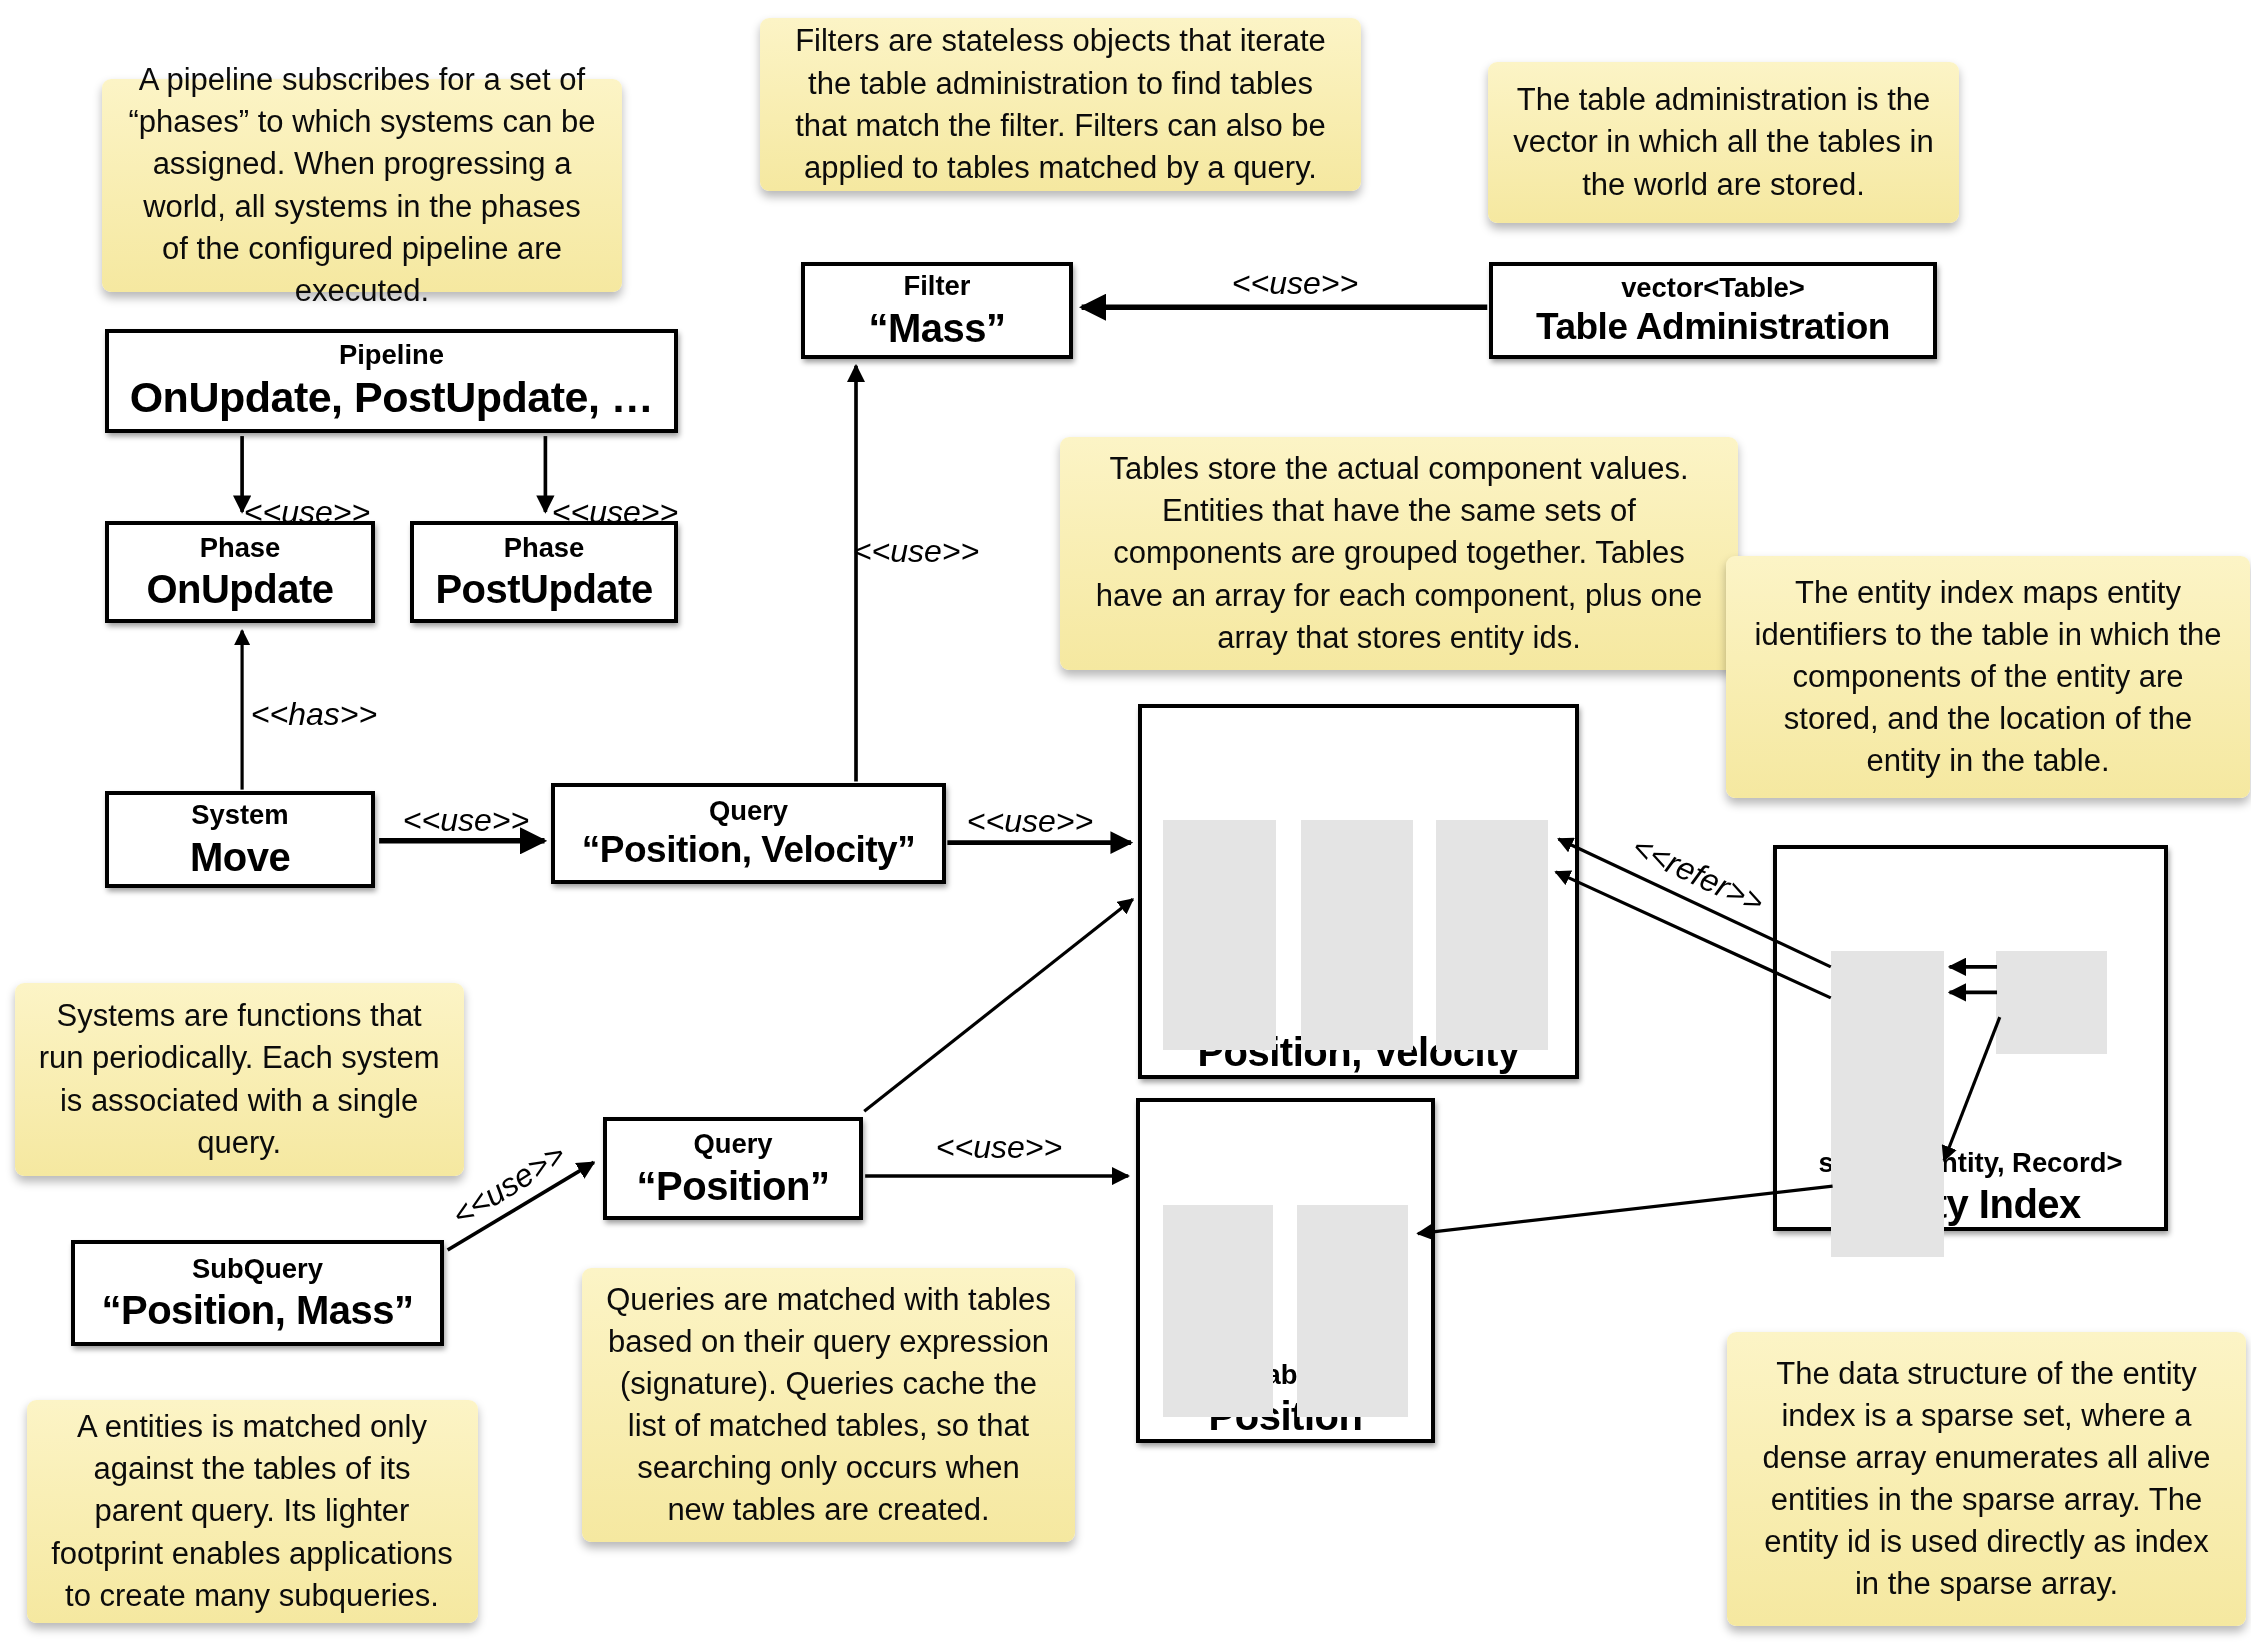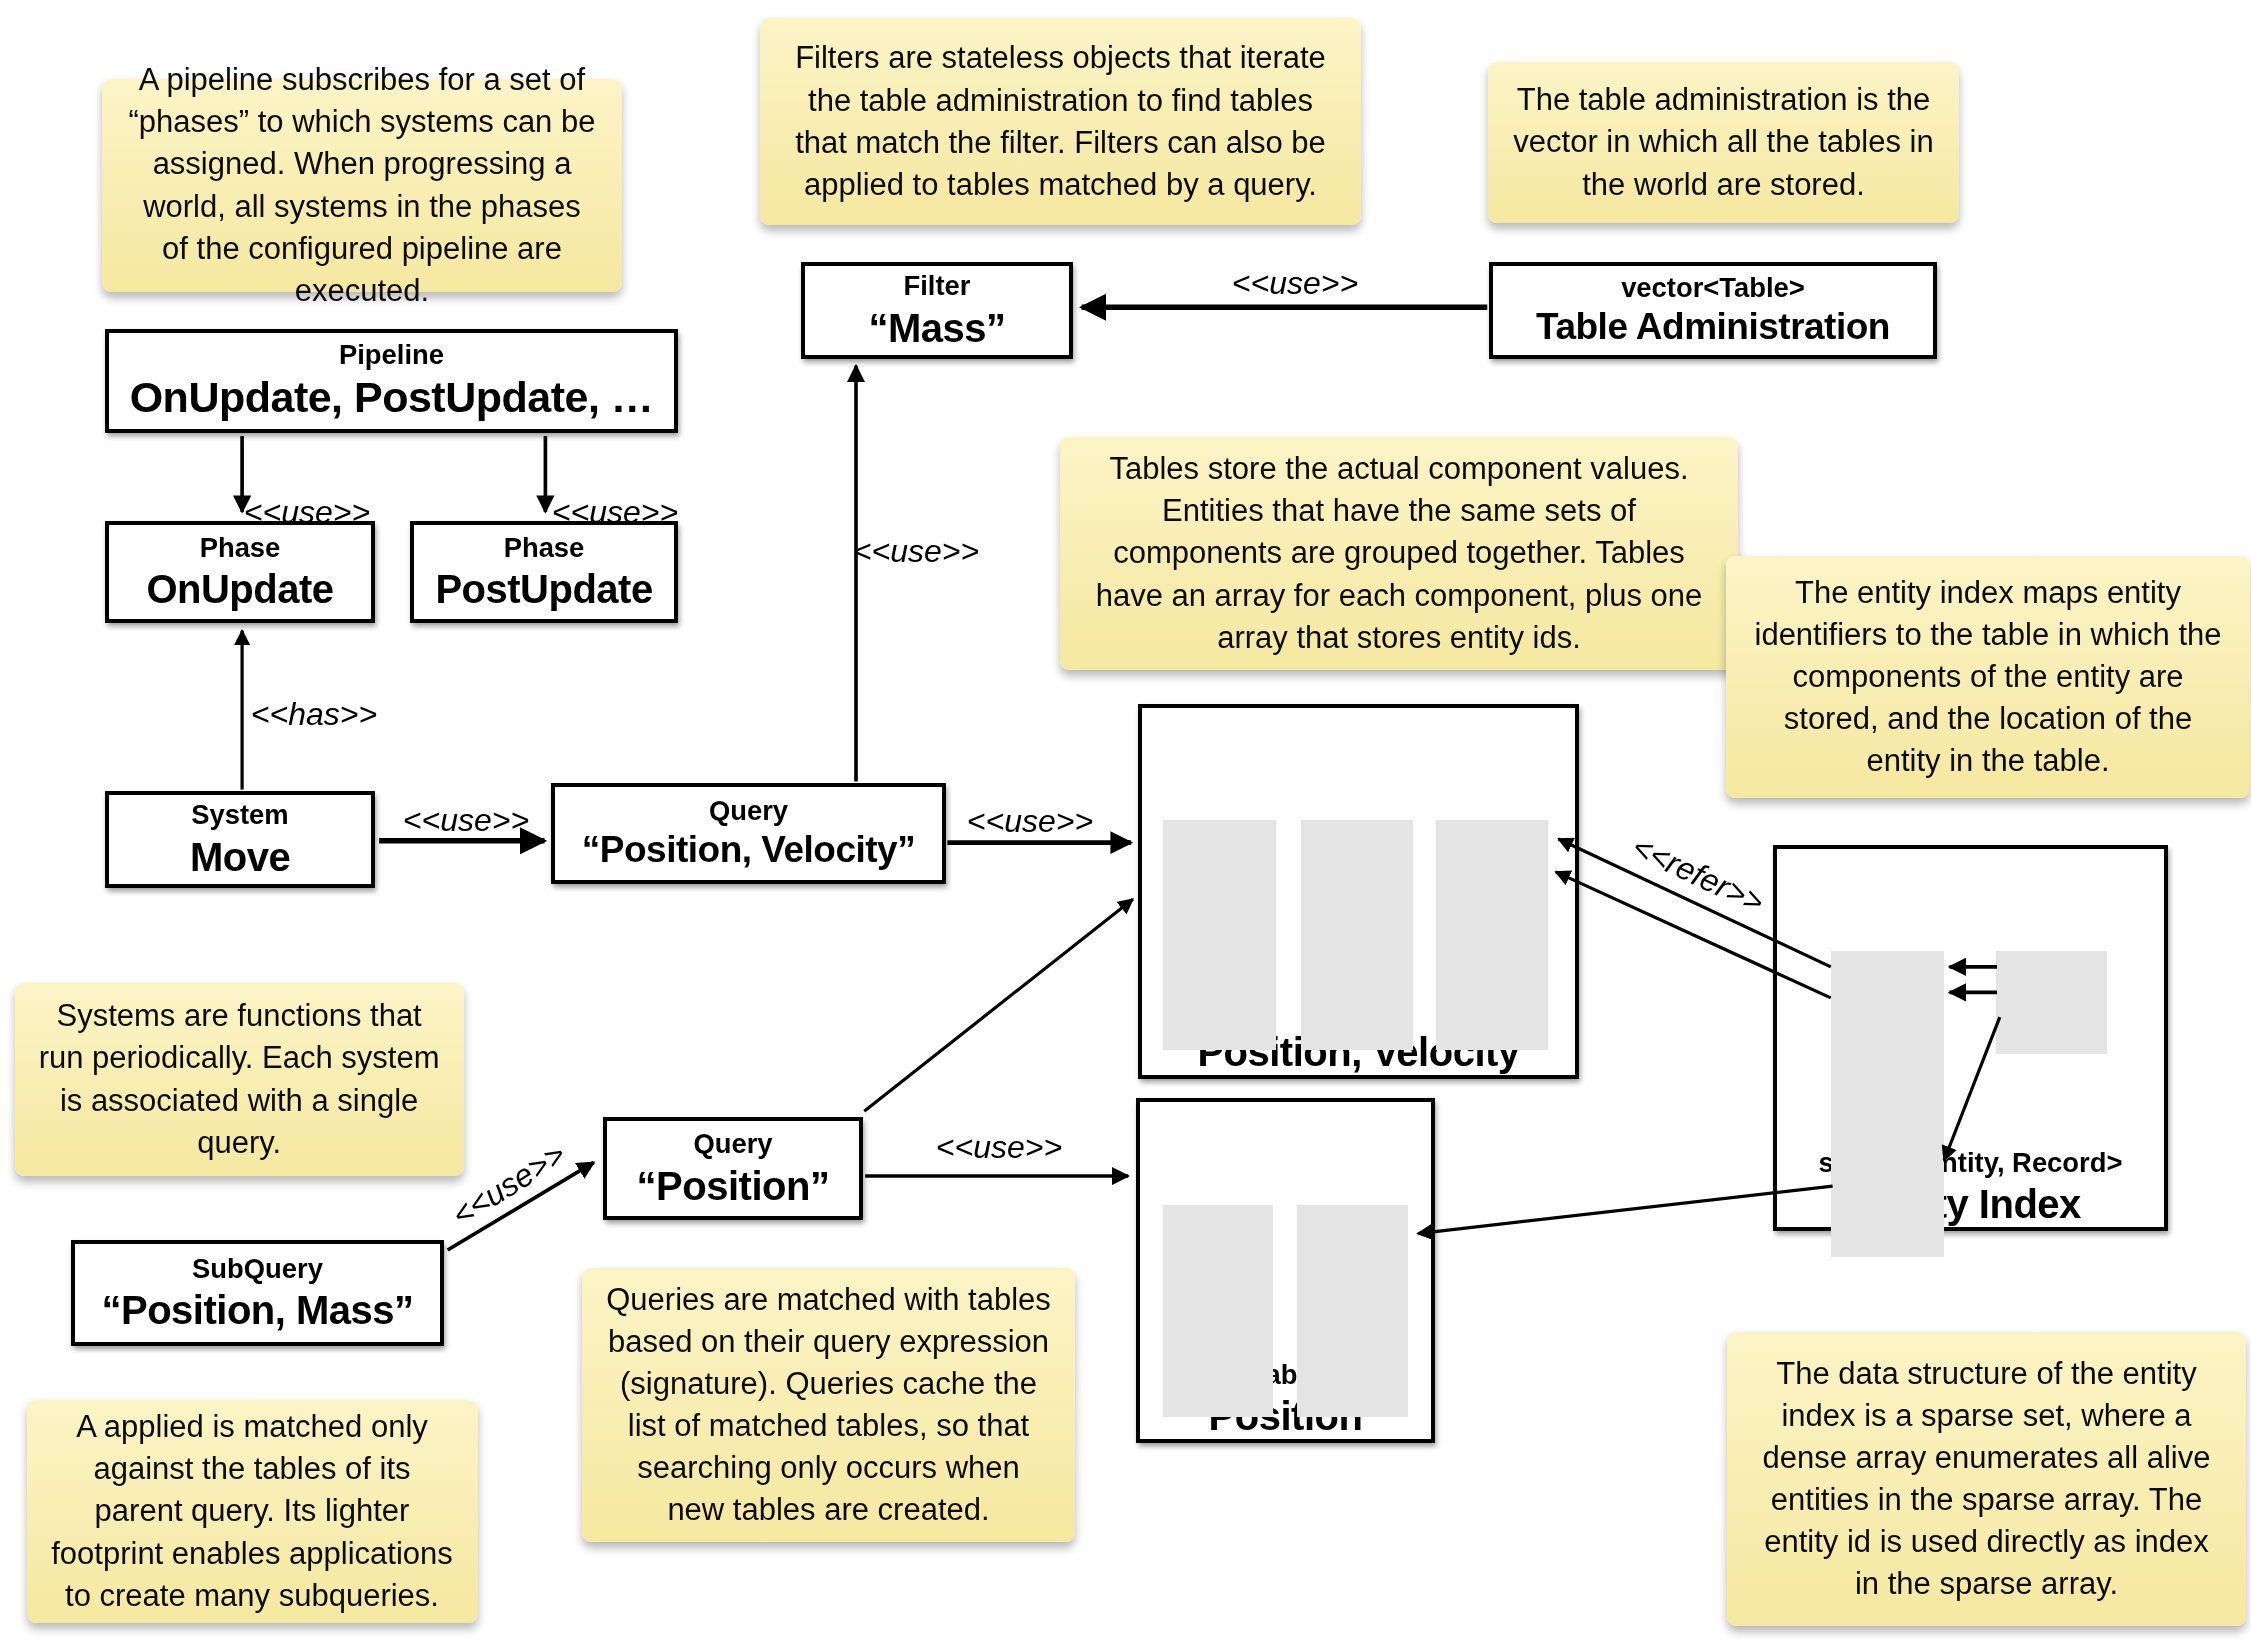--- a/index.html
+++ b/index.html
@@ -37,33 +37,33 @@
   }
   .conn-label.rotm32 { transform:translate(-50%,-50%) rotate(-32deg); }
   .conn-label.rot25  { transform:translate(-50%,-50%) rotate(25deg); }
   svg.connectors { position:absolute; left:0; top:0; z-index:10; pointer-events:none; }
 </style>
 </head>
 <body>
 
 <div class="note" style="left:102px; top:79px; width:520px; height:213px;">A pipeline subscribes for a set of “phases” to which systems can be assigned. When progressing a world, all systems in the phases of the configured pipeline are executed.</div>
 
-<div class="note" style="left:760px; top:18.3px; width:601px; height:207px;">Filters are stateless objects that iterate the table administration to find tables that match the filter. Filters can also be applied to tables matched by a query.</div>
+<div class="note" style="left:760px; top:18.3px; width:601px; height:173px;">Filters are stateless objects that iterate the table administration to find tables that match the filter. Filters can also be applied to tables matched by a query.</div>
 
 <div class="note" style="left:1488px; top:62px; width:471px; height:161px;">The table administration is the vector in which all the tables in the world are stored.</div>
 
 <div class="note" style="left:1060px; top:437px; width:678px; height:233px;">Tables store the actual component values. Entities that have the same sets of components are grouped together. Tables have an array for each component, plus one array that stores entity ids.</div>
 
 <div class="note" style="left:1726px; top:556px; width:524px; height:242px;">The entity index maps entity identifiers to the table in which the components of the entity are stored, and the location of the entity in the table.</div>
 
 <div class="note" style="left:14.6px; top:983px; width:449px; height:193px;">Systems are functions that run periodically. Each system is associated with a single query.</div>
 
 <div class="note" style="left:582px; top:1268px; width:493px; height:274px;">Queries are matched with tables based on their query expression (signature). Queries cache the list of matched tables, so that searching only occurs when new tables are created.</div>
 
-<div class="note" style="left:26.5px; top:1400px; width:451px; height:223px;">A applied is matched only against the tables of its parent query. Its lighter footprint enables applications to create many subqueries.</div>
+<div class="note" style="left:26.5px; top:1400px; width:451px; height:223px;">A entities is matched only against the tables of its parent query. Its lighter footprint enables applications to create many subqueries.</div>
 
 <div class="note" style="left:1727px; top:1332px; width:519px; height:294px;">The data structure of the entity index is a sparse set, where a dense array enumerates all alive entities in the sparse array. The entity id is used directly as index in the sparse array.</div>
 
 <div class="ubox" style="left:105px; top:329px; width:573px; height:104px;">
   <div class="stereo">Pipeline</div>
   <div class="bname big">OnUpdate, PostUpdate, …</div>
 </div>
 
 <div class="ubox" style="left:105px; top:521px; width:270px; height:102px;">
   <div class="stereo">Phase</div>

